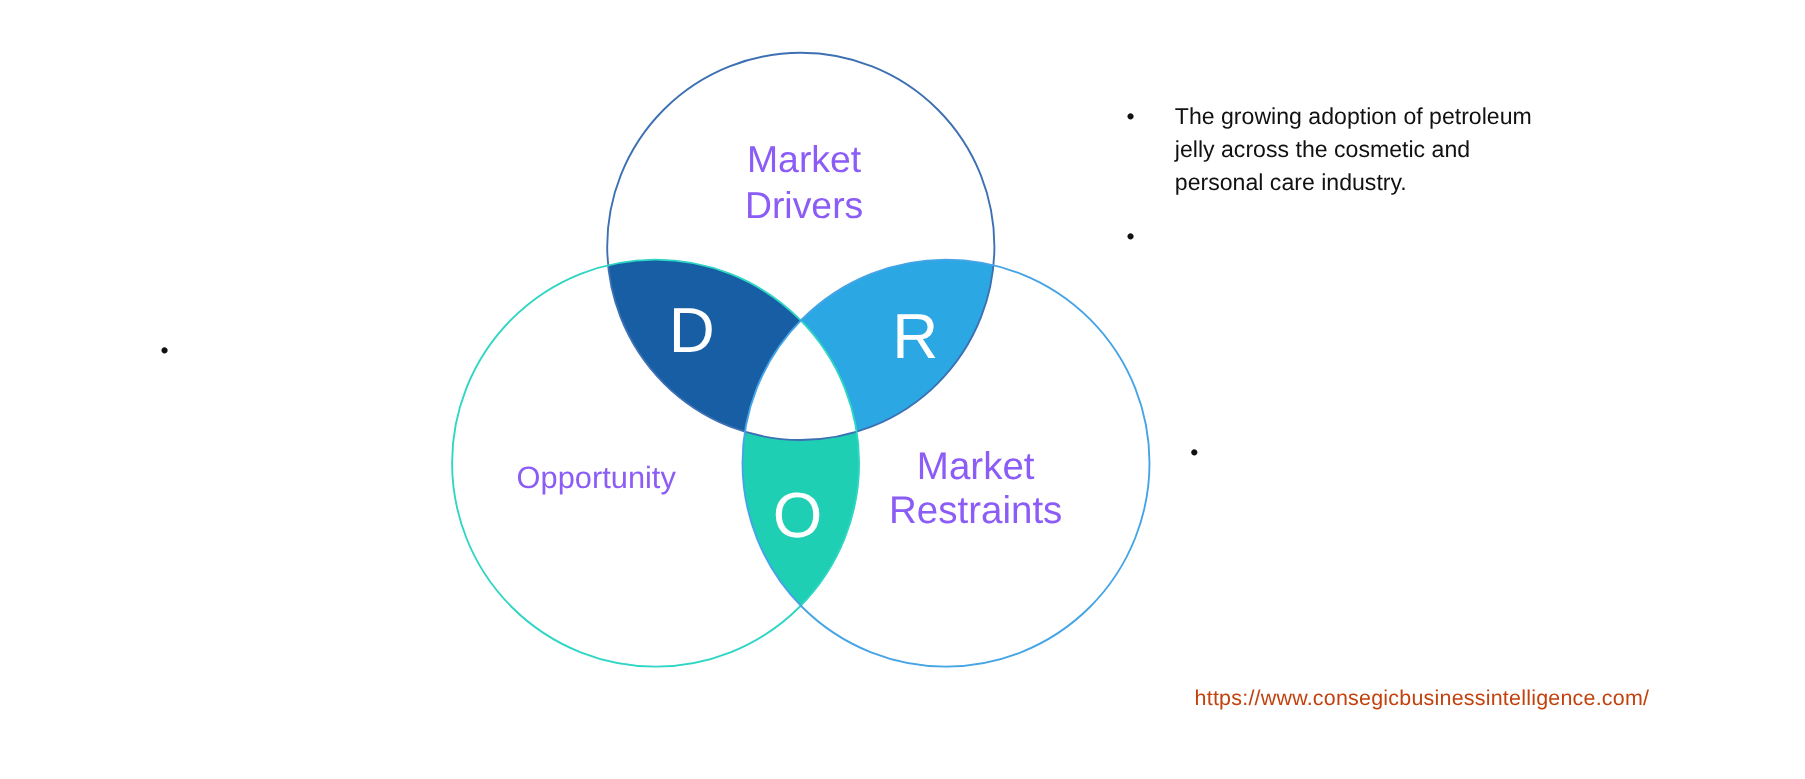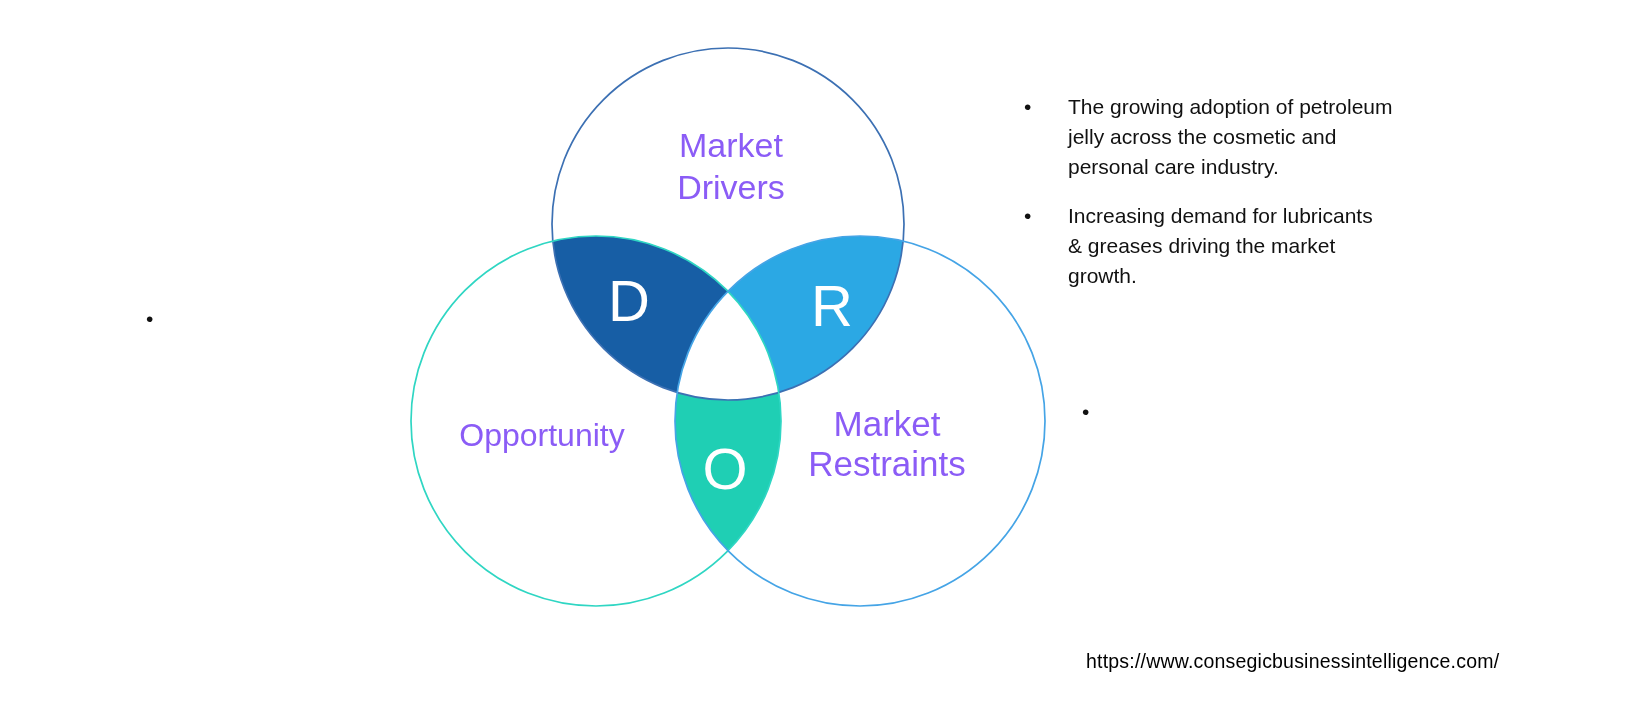--- a/index.html
+++ b/index.html
@@ -16,21 +16,21 @@
 
   
   .venn-label {
     position: absolute;
     transform: translateX(-50%);
     text-align: center;
     color: #8b5cf6;
     white-space: pre-line;
   }
   #label-drivers    { left: 731px; top: 124px; font-size: 34px; line-height: 42px; }
-  #label-opportunity{ left: 542px; top: 414px; font-size: 32px; line-height: 42px; }
+  #label-opportunity{ left: 542px; top: 414px; font-size: 28px; line-height: 42px; }
   #label-restraints { left: 887px; top: 404px; font-size: 35px; line-height: 40px; }
 
   
   .venn-letter {
     position: absolute;
     transform: translate(-50%, -50%);
     color: #ffffff;
     font-size: 58px;
     line-height: 1;
     font-weight: 400;
@@ -51,23 +51,23 @@
   #notes-top-right { left: 1018px; top: 92px; width: 450px; }
   #notes-top-right .dot { width: 44px; padding-left: 6px; }
   #notes-top-right .bullet-item + .bullet-item { margin-top: 19px; }
 
   #notes-bottom-right { left: 1078px; top: 397px; width: 420px; }
   #notes-bottom-right .dot { width: 33px; padding-left: 4px; }
 
   
   #footer-url {
     position: absolute;
-    left: 1086px; top: 650px;
+    left: 1086px; top: 624px;
     font-size: 19.5px;
-    color: #000000;
+    color: #c2410c;
     letter-spacing: 0.2px;
   }
 </style>
 </head>
 <body>
 
 <svg id="venn-svg" width="1641" height="708" viewBox="0 0 1641 708">
   <defs>
     <clipPath id="clip-top">
         <circle cx="728" cy="224" r="176"></circle>
@@ -114,23 +114,20 @@
 
 <div class="notes" id="notes-top-right">
   <div class="bullet-item">
     <span class="dot">•</span>
     <span class="btxt">The growing adoption of petroleum
 jelly across the cosmetic and
 personal care industry.</span>
   </div>
   <div class="bullet-item">
     <span class="dot">•</span>
-    <span class="btxt">Increasing demand for lubricants
-&amp; greases driving the market
-growth.</span>
   </div>
 </div>
 
 <div class="notes" id="notes-bottom-right">
   <div class="bullet-item">
     <span class="dot">•</span>
   </div>
 </div>
 
 <div id="footer-url">https://www.consegicbusinessintelligence.com/</div>

